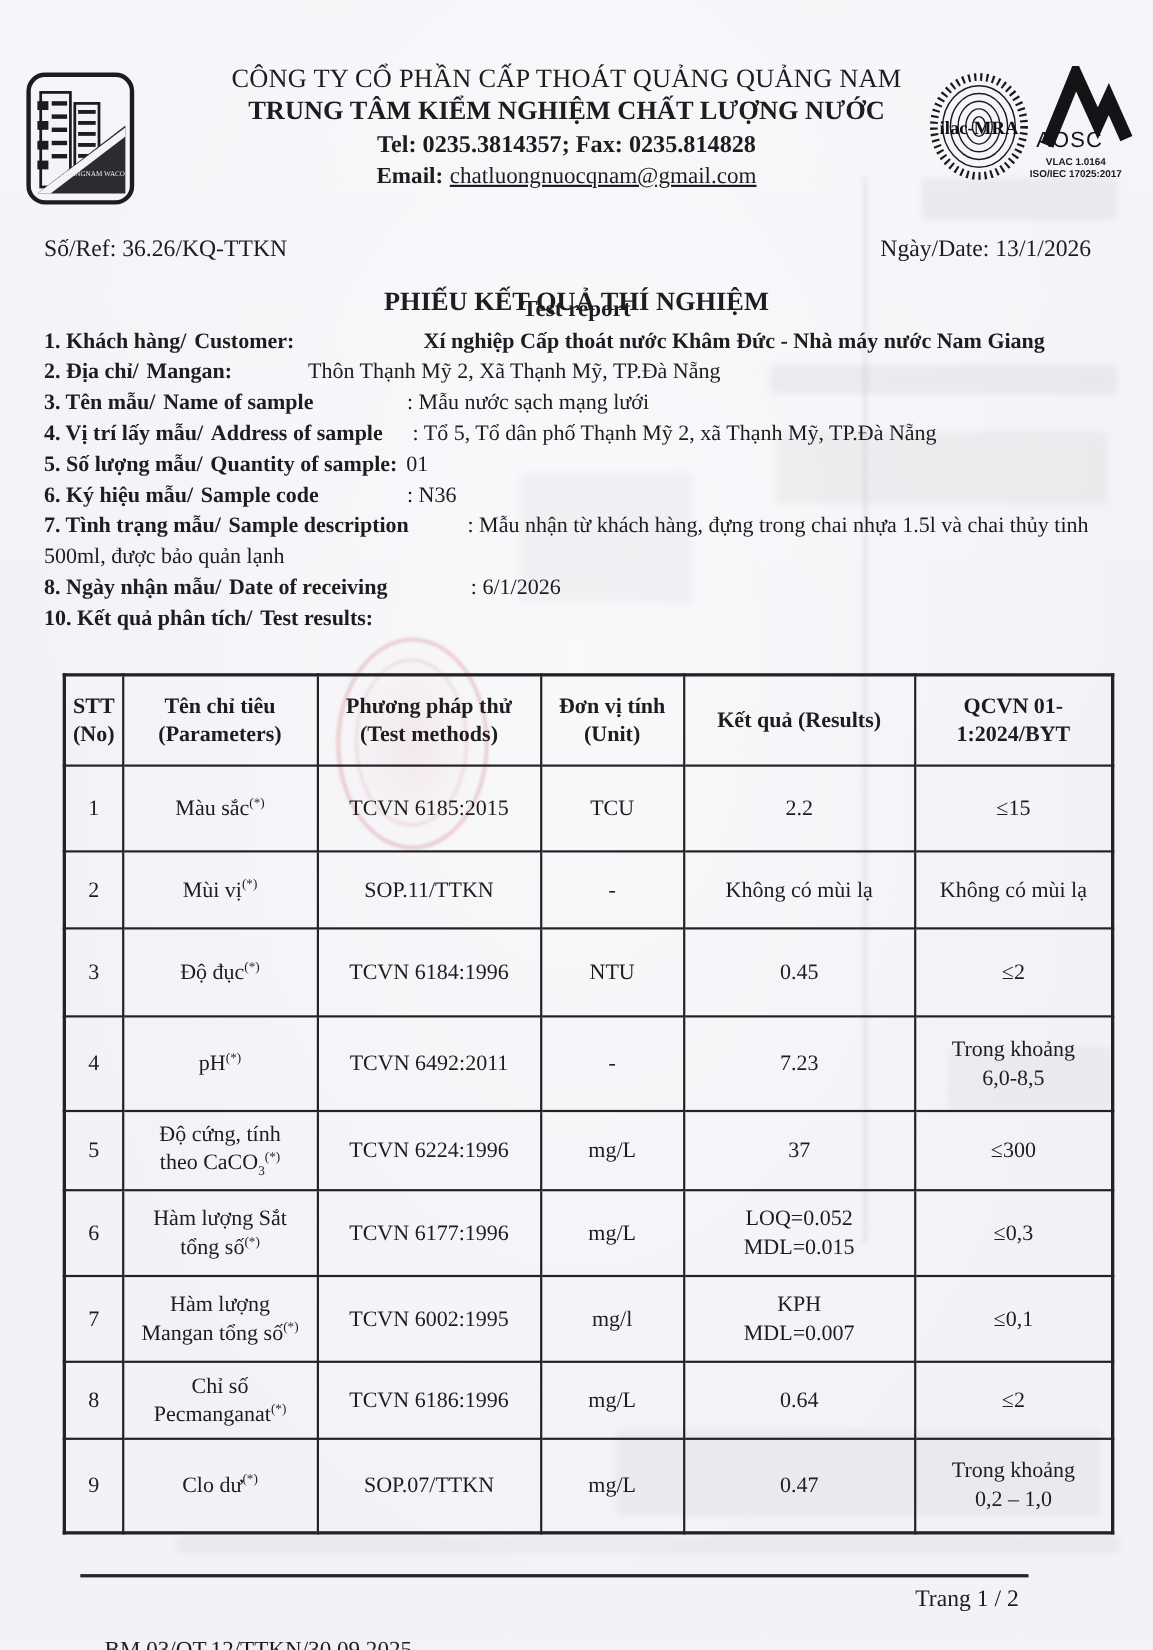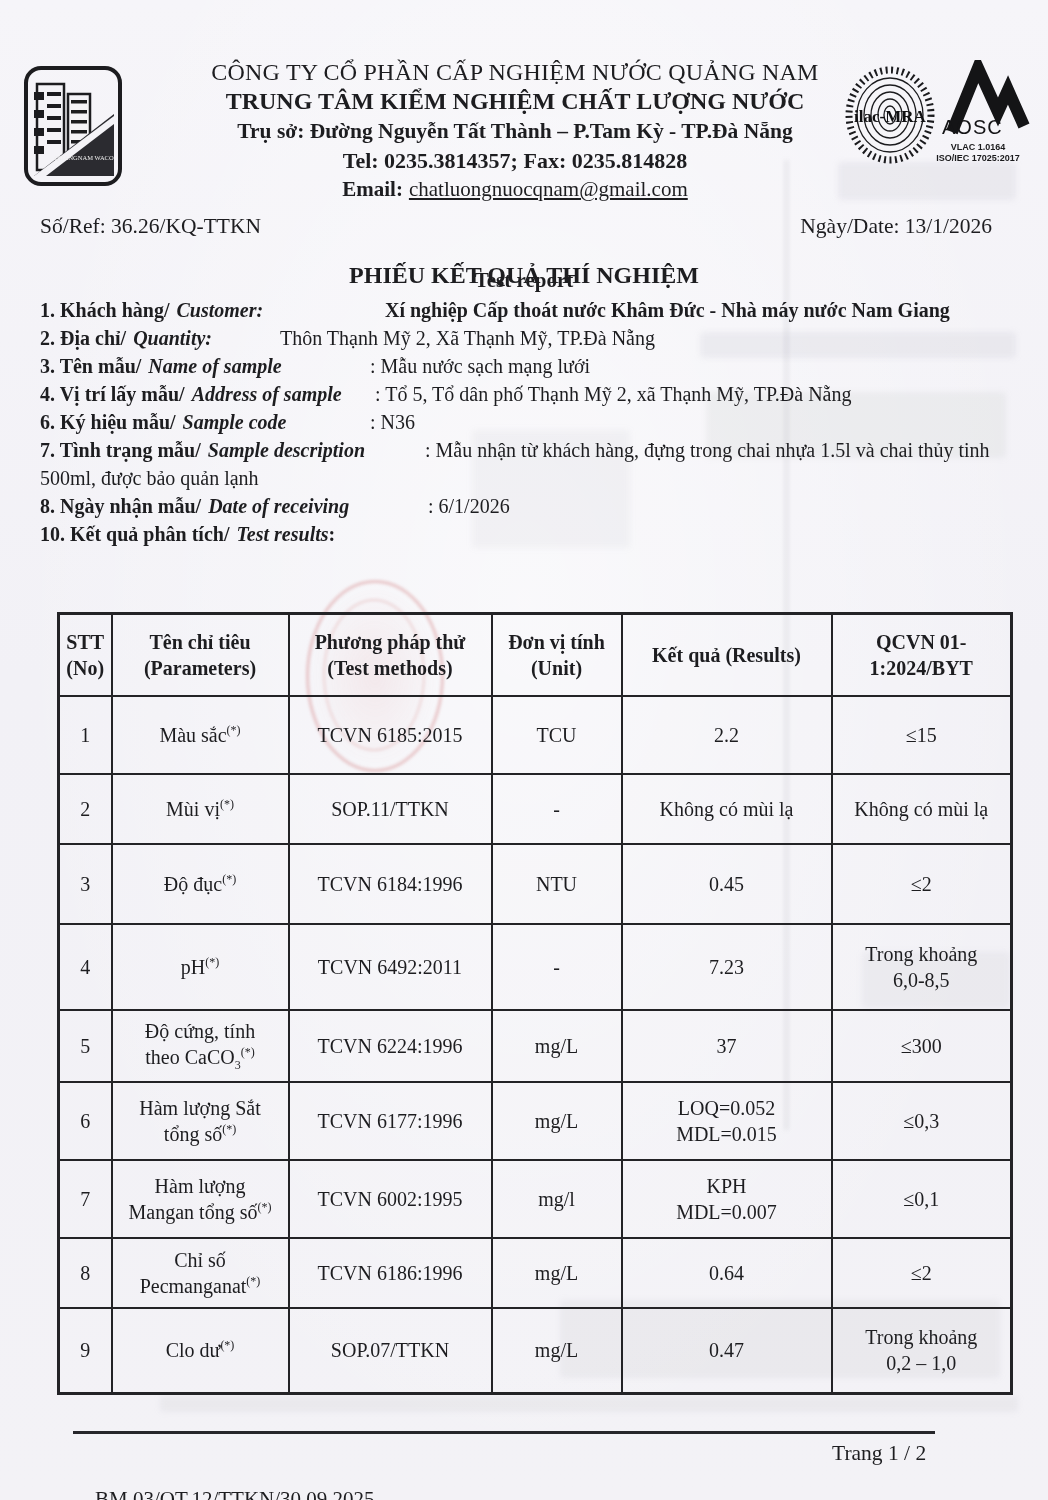--- a/index.html
+++ b/index.html
@@ -32,21 +32,21 @@
   
   .ref-row{position:absolute;top:214px;left:40px;right:56px;font-size:21.5px;}
   .ref-left{position:absolute;left:0;top:0;}
   .ref-right{position:absolute;right:0;top:0;}
   .title-vn{position:absolute;top:238px;left:0;width:100%;text-align:center;font-size:24px;font-weight:bold;margin-top:24px;}
   .title-en{position:absolute;top:268px;left:0;width:100%;text-align:center;font-size:21px;font-weight:bold;}
   
   .info{position:absolute;top:296px;left:40px;width:968px;font-size:20px;line-height:28px;}
   .info-item{position:relative;}
   .lbl{display:inline-block;font-weight:bold;vertical-align:top;}
-  .lbl .en{font-style:italic;font-weight:bold;margin-left:7px;}
+  .lbl .en{font-weight:bold;margin-left:7px;}
   .val{font-weight:normal;}
   .val i{font-style:italic;font-weight:normal;}
   .i1 .lbl{width:345px;} .i1 .val{font-weight:bold;}
   .i2 .lbl{width:240px;}
   .i3 .lbl{width:330px;}
   .i4 .lbl{width:335px;}
   .i5 .lbl{margin-right:8px;}
   .i6 .lbl{width:330px;}
   .i7 .lbl{width:385px;}
   .i8 .lbl{width:388px;}
@@ -127,23 +127,22 @@
           <rect x="49" y="66" width="16" height="3.5"></rect>
         <rect x="49" y="76" width="16" height="3.5"></rect>
       </g>
       <polygon points="12,112 92,50 92,112" fill="#2b2b30"></polygon>
       <polygon points="12,112 92,52 92,60 24,112" fill="#f4f3f7"></polygon>
       <text x="62" y="96" font-size="6.5" fill="#efefef" text-anchor="middle">QUANGNAM WACO</text>
     </svg>
   </div>
 
   <div class="hdr-center">
-    <div class="hdr-company">CÔNG TY CỔ PHẦN CẤP NGHIỆM NƯỚC QUẢNG NAM</div>
+    <div class="hdr-company">CÔNG TY CỔ PHẦN CẤP THOÁT QUẢNG QUẢNG NAM</div>
     <div class="hdr-centername">TRUNG TÂM KIỂM NGHIỆM CHẤT LƯỢNG NƯỚC</div>
-    <div class="hdr-address">Trụ sở: Đường Nguyễn Tất Thành – P.Tam Kỳ -  TP.Đà Nẵng</div>
     <div class="hdr-tel">Tel: 0235.3814357; Fax: 0235.814828</div>
     <div class="hdr-email">
       <span class="lab">Email:</span><span class="mail">chatluongnuocqnam@gmail.com</span>
     </div>
   </div>
 
   <div class="hdr-right">
     <div class="ilac">
       <svg width="96" height="102" viewBox="0 0 96 102">
         <g stroke="#1b1b1e" fill="none">
@@ -175,27 +174,30 @@
   </div>
 
   <div class="title-vn">PHIẾU KẾT QUẢ THÍ NGHIỆM</div>
   <div class="title-en">Test report</div>
 
   <div class="info">
     <div class="info-item i1">
       <span class="lbl"><span class="vn">1. Khách hàng/</span><span class="en">Customer:</span></span><span class="val">Xí nghiệp Cấp thoát nước Khâm Đức - Nhà máy nước Nam Giang</span>
     </div>
     <div class="info-item i2">
-      <span class="lbl"><span class="vn">2. Địa chỉ/</span><span class="en">Quantity:</span></span><span class="val">Thôn Thạnh Mỹ 2, Xã Thạnh Mỹ, TP.Đà Nẵng</span>
+      <span class="lbl"><span class="vn">2. Địa chỉ/</span><span class="en">Mangan:</span></span><span class="val">Thôn Thạnh Mỹ 2, Xã Thạnh Mỹ, TP.Đà Nẵng</span>
     </div>
     <div class="info-item i3">
       <span class="lbl"><span class="vn">3. Tên mẫu/</span><span class="en">Name of sample</span></span><span class="val">: Mẫu nước sạch mạng lưới</span>
     </div>
     <div class="info-item i4">
       <span class="lbl"><span class="vn">4. Vị trí lấy mẫu/</span><span class="en">Address of sample</span></span><span class="val">: Tổ 5, Tổ dân phố Thạnh Mỹ 2, xã Thạnh Mỹ, TP.Đà Nẵng</span>
+    </div>
+    <div class="info-item i5">
+      <span class="lbl"><span class="vn">5. Số lượng mẫu/</span><span class="en">Quantity of sample:</span></span><span class="val">01</span>
     </div>
     <div class="info-item i6">
       <span class="lbl"><span class="vn">6. Ký hiệu mẫu/</span><span class="en">Sample code</span></span><span class="val">: N36</span>
     </div>
     <div class="info-item i7">
       <span class="lbl"><span class="vn">7. Tình trạng mẫu/</span><span class="en">Sample description</span></span><span class="val">: Mẫu nhận từ khách hàng, đựng trong chai nhựa 1.5l và chai thủy tinh 500ml, được bảo quản lạnh</span>
     </div>
     <div class="info-item i8">
       <span class="lbl"><span class="vn">8. Ngày nhận mẫu/</span><span class="en">Date of receiving</span></span><span class="val">: 6/1/2026</span>
     </div>

